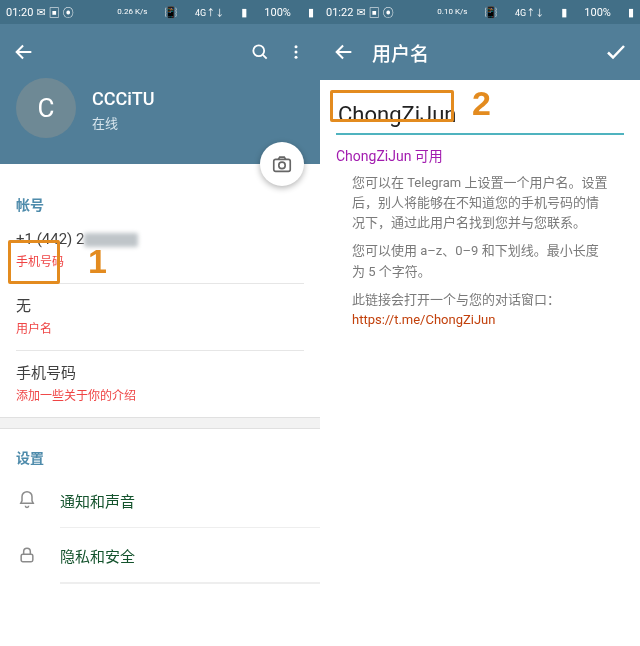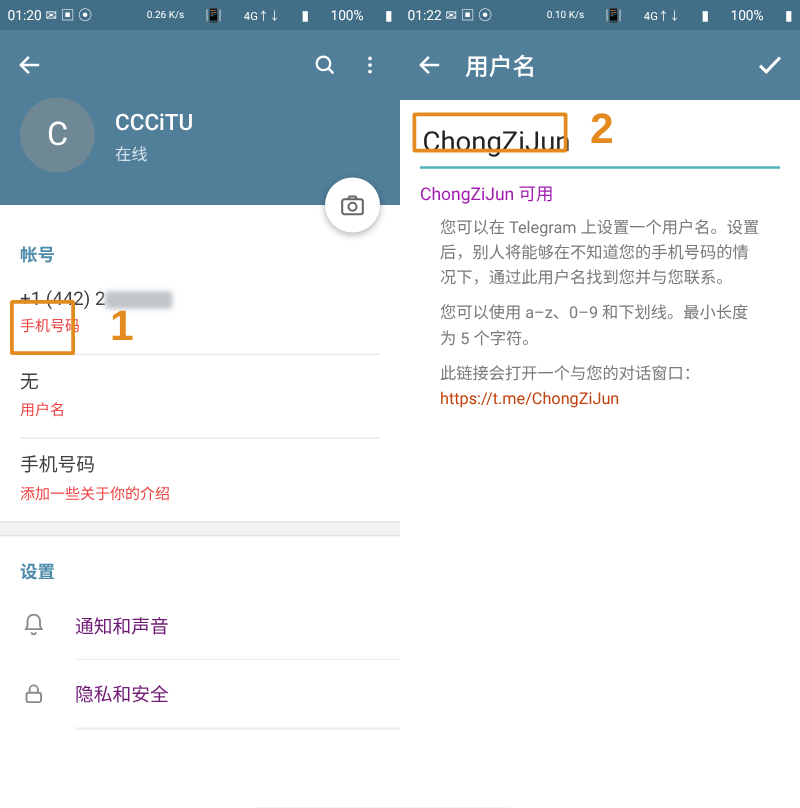--- a/index.html
+++ b/index.html
@@ -31,21 +31,21 @@
   .content { flex: 1; overflow: hidden; background: #fff; }
   .section-hdr { color: #4e8bab; font-size: 14px; font-weight: 600; padding: 18px 16px 6px; }
   .row { padding: 10px 16px 14px; }
   .row .primary { font-size: 15px; color: #404040; }
   .row .secondary { font-size: 12px; color: #ef4444; margin-top: 4px; }
   .divider { height: 1px; background: #e6e6e6; margin: 0 16px; }
   .gap { height: 12px; background: #f2f2f2; border-top: 1px solid #e0e0e0; border-bottom: 1px solid #e0e0e0; }
 
   .menurow { display: flex; align-items: center; padding: 16px 16px; gap: 22px; cursor: pointer; }
   .menurow .mi { width: 22px; height: 22px; color: #8b8b8b; display: flex; align-items: center; justify-content: center; }
-  .menurow .ml { font-size: 15px; color: #701a75; }
+  .menurow .ml { font-size: 15px; color: #14532d; }
   .thin-div { height: 1px; background: #eee; margin-left: 60px; }
 
   
   .anno-box { position: absolute; border: 3px solid #e38b1f; border-radius: 2px; pointer-events: none; }
   .anno-num { position: absolute; color: #e38b1f; font-size: 34px; font-weight: 700; pointer-events: none; font-family: Arial, sans-serif; }
 
   
   .uname-field { margin: 16px 16px 4px; border-bottom: 2px solid #4fb3bf; padding: 6px 2px; font-size: 22px; color: #222; position: relative; }
   .avail { color: #a21caf; font-size: 14px; margin: 10px 16px 8px; }
   .desc { color: #7a7a7a; font-size: 13px; line-height: 1.55; margin: 8px 32px; }

